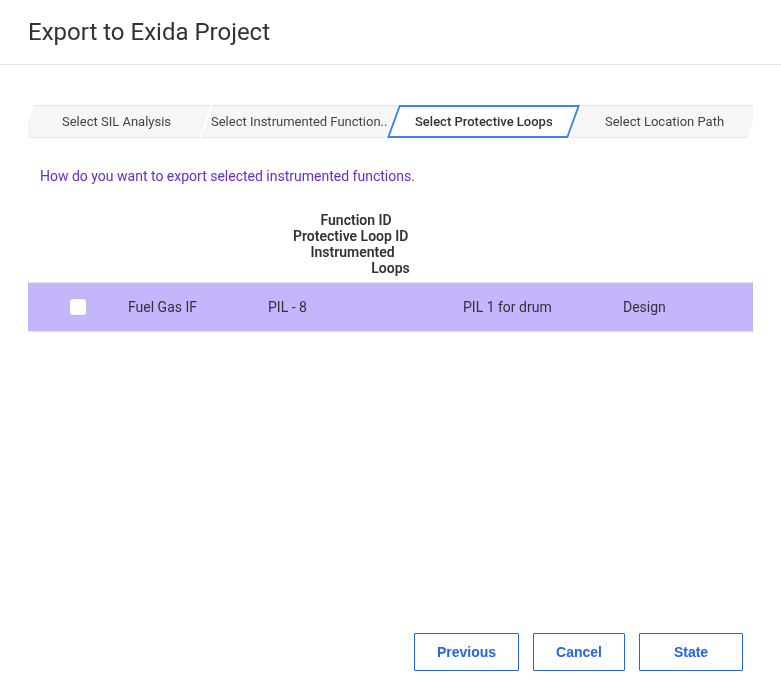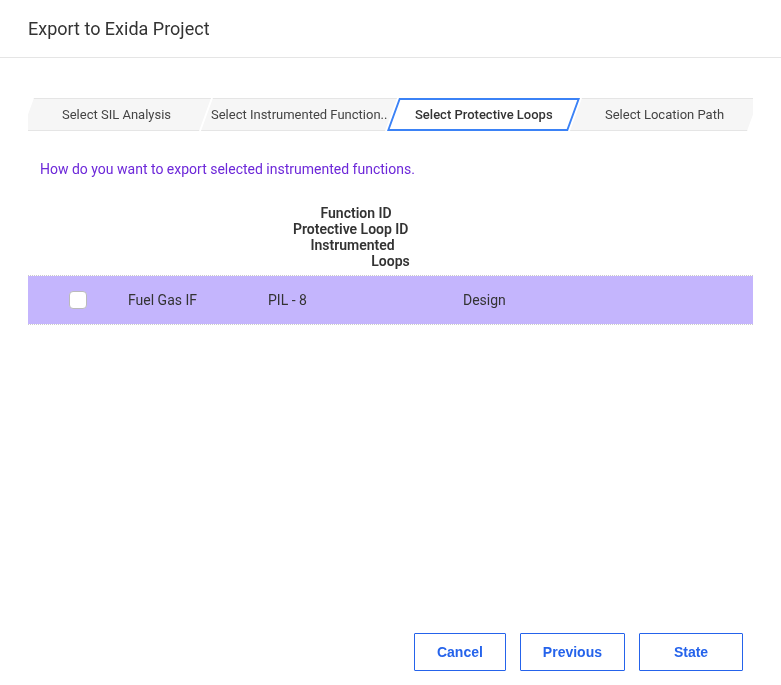--- a/index.html
+++ b/index.html
@@ -14,21 +14,21 @@
       background: #fff;
       width: 781px;
       height: 685px;
       position: relative;
     }
     .header {
       padding: 18px 28px;
       border-bottom: 1px solid #e5e5e5;
     }
     .header-title {
-      font-size: 18px;
+      font-size: 24px;
       font-weight: 400;
       color: #333;
     }
     .content {
       padding: 40px 28px 0 28px;
     }
     .steps {
       display: flex;
       overflow: hidden;
     }
@@ -170,23 +170,24 @@
       <div class="col-loop">Protective Loop ID</div>
       <div class="col-desc">Instrumented</div>
       <div class="col-state">Loops</div>
     </div>
     <div class="table-row">
       <div class="col-check">
         <div class="checkbox"></div>
       </div>
       <div class="col-func">Fuel Gas IF</div>
       <div class="col-loop">PIL - 8</div>
+      <div class="col-desc">PIL 1 for drum</div>
       <div class="col-state">Design</div>
     </div>
   </div>
 
 </div>
 
 <div class="footer">
+  <button class="btn wide">Previous</button>
   <button class="btn">Cancel</button>
-  <button class="btn wide">Previous</button>
   <button class="btn wide">State</button>
 </div>
 
 </body></html>

